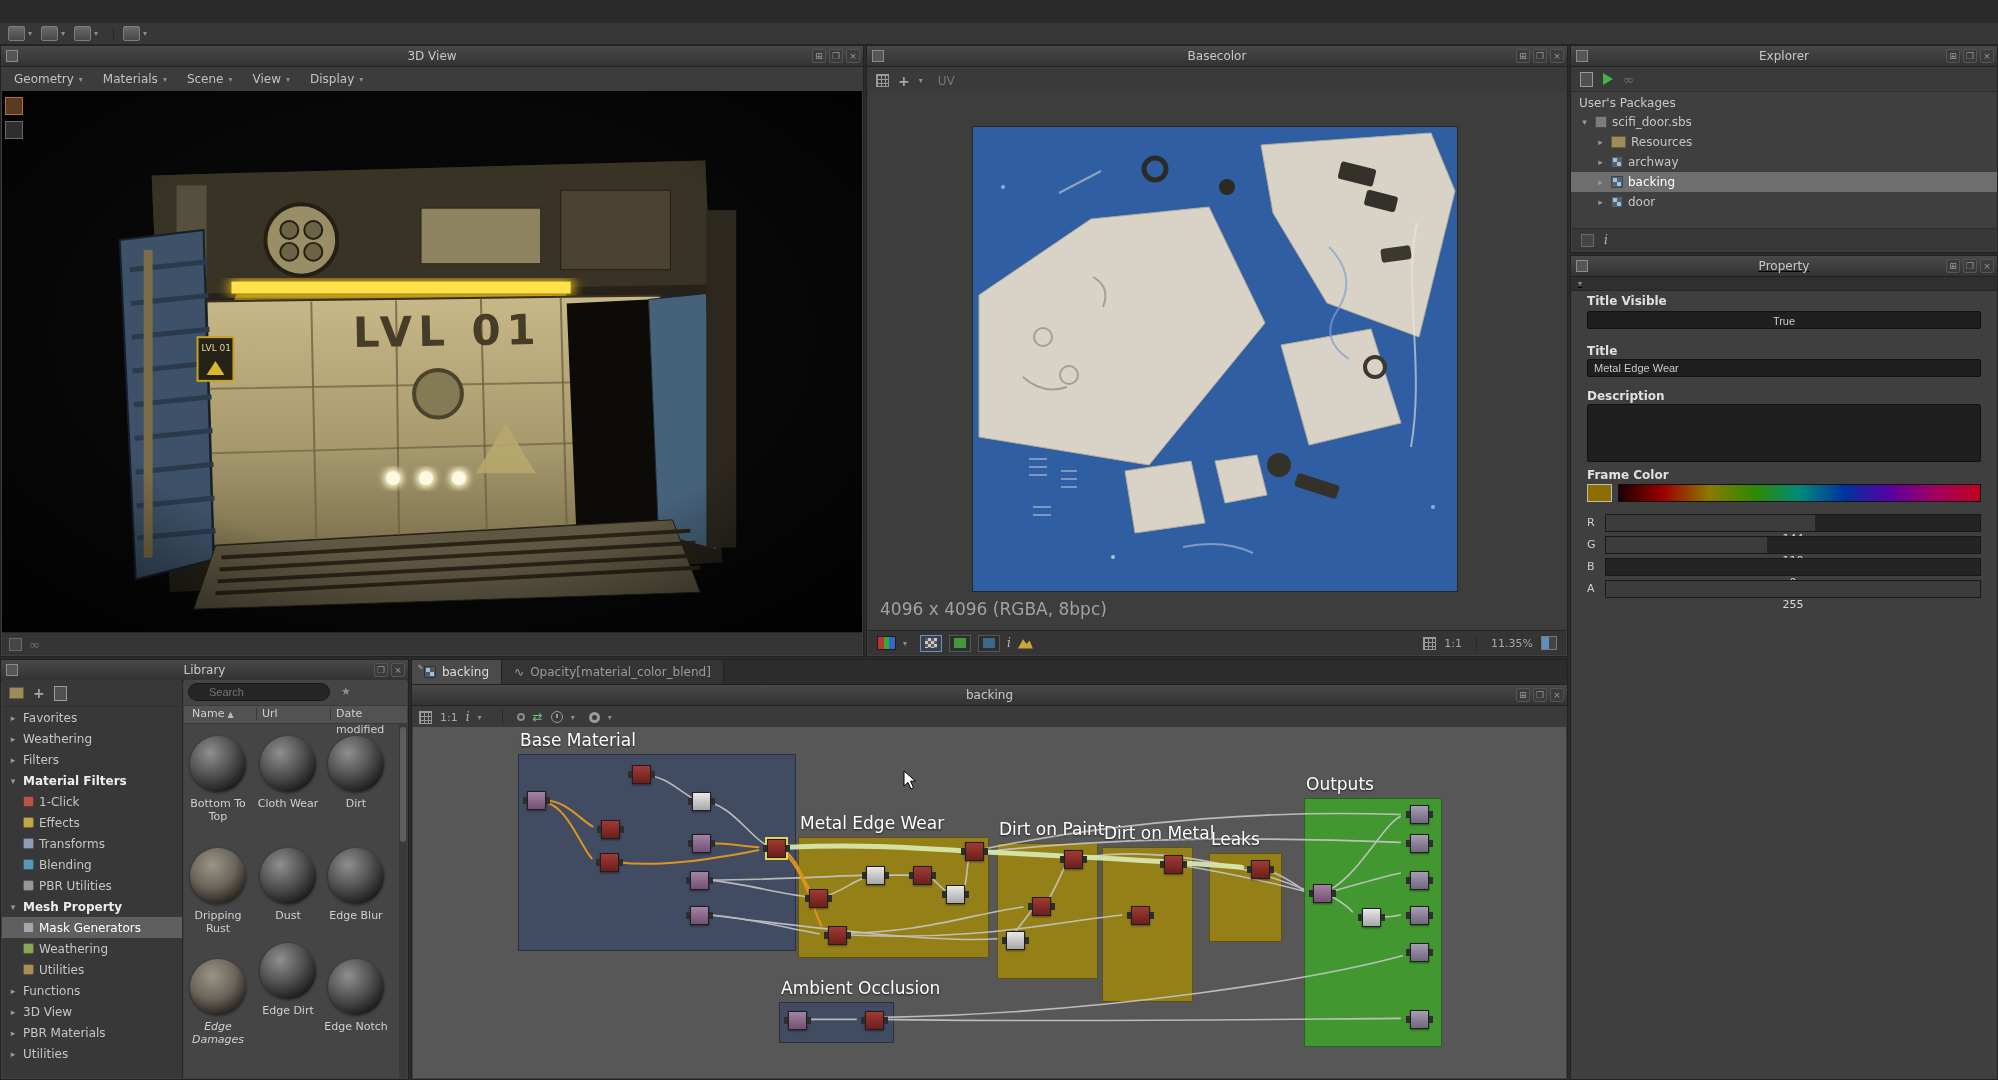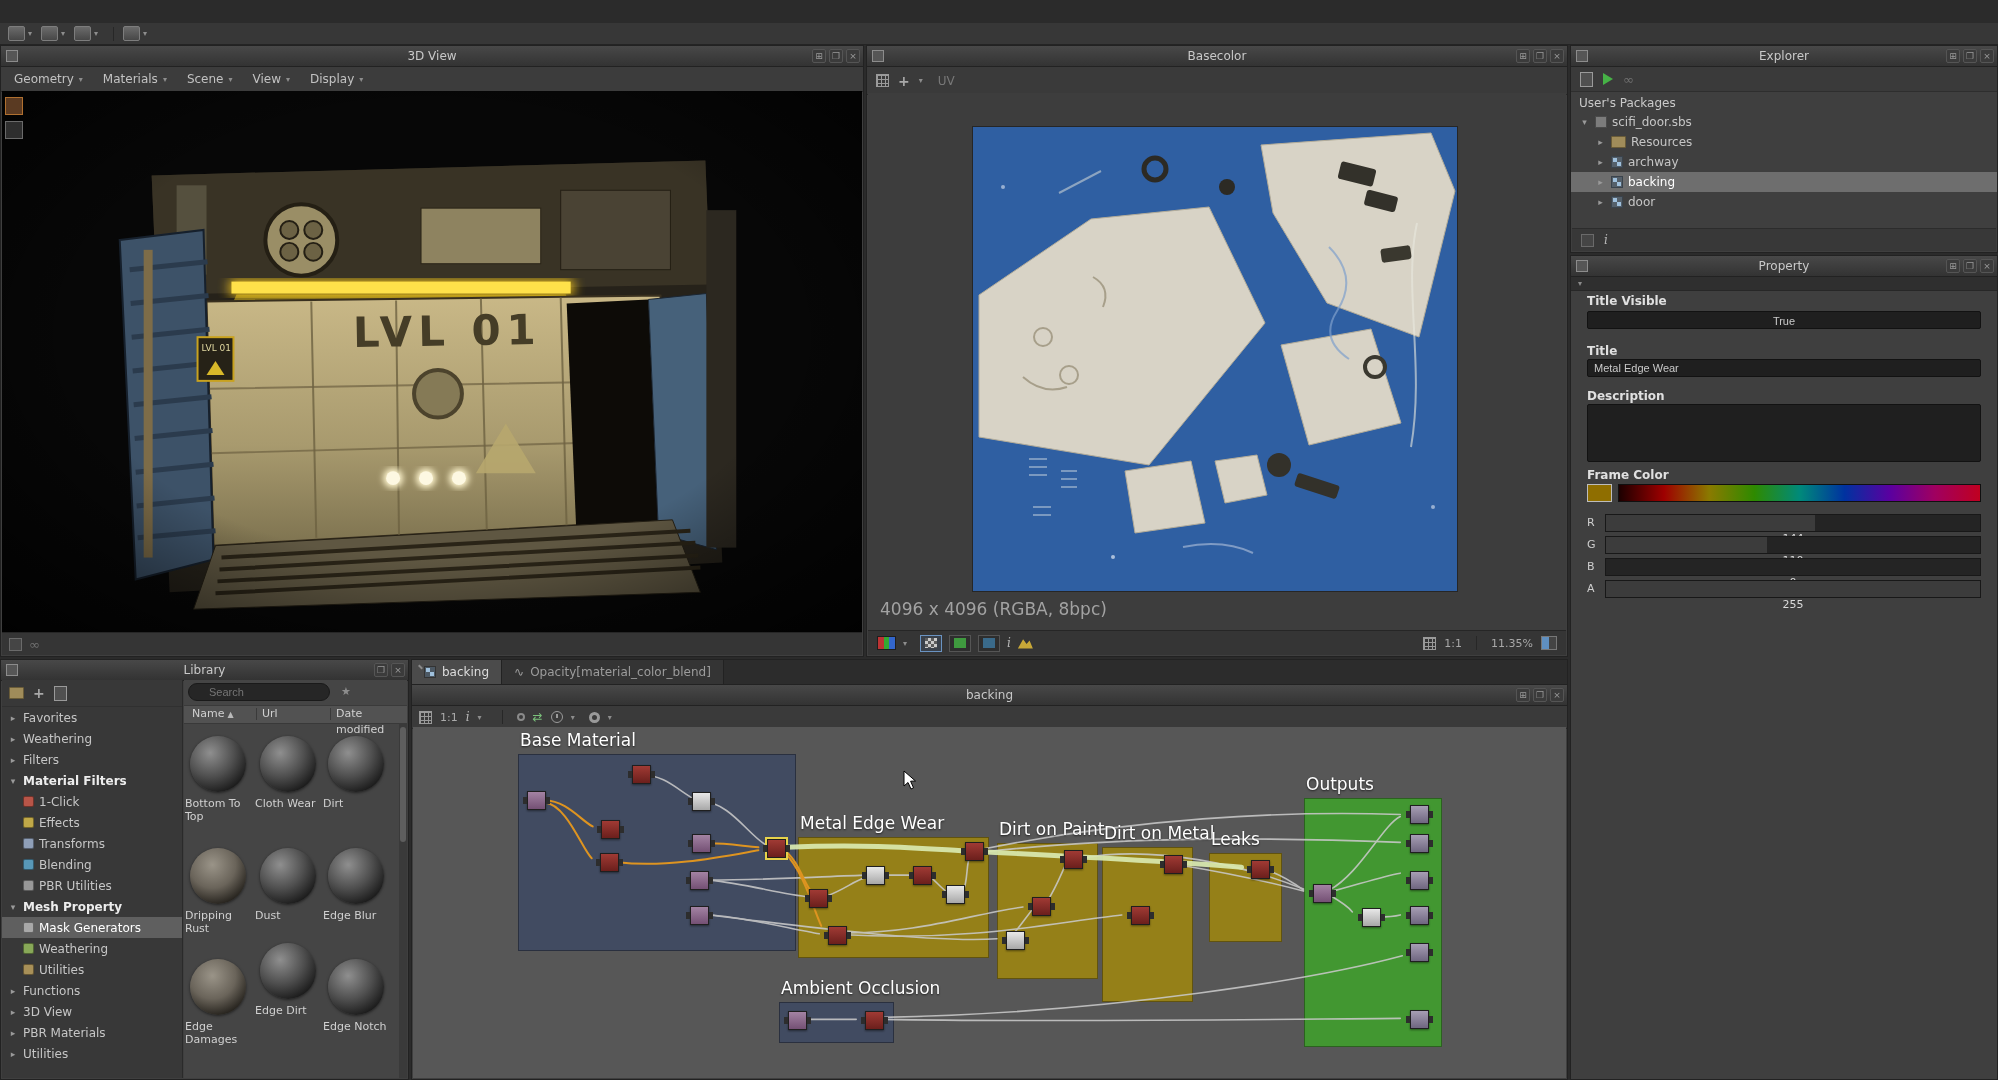--- a/index.html
+++ b/index.html
@@ -112,21 +112,21 @@
   .star{position:absolute;left:157px;top:5px;color:#8d8d8d;font-size:11px;}
   .cols{position:absolute;left:0;top:25px;right:0;height:17px;background:#525252;border-top:1px solid #3a3a3a;
     border-bottom:1px solid #393939;font-size:11px;color:#d0d0d0;}
   .cols .c{position:absolute;top:0;line-height:16px;}
   .csep{position:absolute;top:2px;width:1px;height:12px;background:#3a3a3a;}
   .sortar{font-size:8px;color:#b9b9b9;margin-left:3px;}
   .lib-item{position:absolute;width:66px;display:flex;flex-direction:column;align-items:center;gap:5px;}
   .thumb{width:56px;height:56px;border-radius:50%;
     background:radial-gradient(circle at 36% 30%,#8f8f8f,#4f4f4f 45%,#1b1b1b 78%);box-shadow:0 1px 3px rgba(0,0,0,.55);}
   .thumb.rust{background:radial-gradient(circle at 40% 30%,#9a9488,#6a645a 45%,#221f1a 80%);}
-  .tlabel{width:66px;font-size:11px;color:#d0d0d0;line-height:1.2;}
+  .tlabel{width:66px;text-align:center;font-size:11px;color:#d0d0d0;line-height:1.2;}
   .lib-scroll{position:absolute;right:0;top:43px;width:8px;bottom:0;background:#3a3a3a;}
   .lib-thumbtrack{position:absolute;left:1px;right:1px;top:4px;height:115px;background:#5e5e5e;border-radius:3px;}
   
   .gtabs{height:24px;background:#2c2c2c;display:flex;align-items:stretch;border-bottom:1px solid #222;}
   .gtab{display:flex;align-items:center;gap:6px;padding:0 12px;font-size:12px;color:#9c9c9c;background:#343434;border-right:1px solid #222;}
   .gtab.active{background:#4b4b4b;color:#ddd;}
   .gt-ico{width:12px;height:12px;position:relative;background:#4c5863;border:1px solid #333;box-sizing:border-box;}
   .gt-ico::before{content:"";position:absolute;left:1px;top:1px;width:4px;height:4px;background:#9fc0dc;}
   .gt-ico::after{content:"";position:absolute;right:1px;bottom:1px;width:4px;height:4px;background:#9fc0dc;}
   .fn-ico{color:#9a9a9a;font-size:12px;}
@@ -401,21 +401,21 @@
       <span class="ar">▸</span>
       <span class="gico"></span>
       <span>door</span>
     </div>
     <div class="ex-bottombar">
       <span class="mini"></span>
       <span class="info-i">i</span>
     </div>
   </div>
 
-  <div class="panel" style="left:1570px;top:255px;width:428px;height:825px;">
+  <div class="panel" style="left:1570px;top:255px;width:428px;height:825px;text-decoration:underline;">
     <div class="phead">
       <span class="licon"></span>
       <div class="ptitle">Property</div>
       <div class="wbtns">
         <span class="wb">⊞</span>
         <span class="wb">❐</span>
         <span class="wb">×</span>
       </div>
     </div>
     <div class="prop-collapse">▾</div>
@@ -572,21 +572,21 @@
           <span class="tlabel">Dripping Rust</span>
         </div>
       <div class="lib-item" style="left:71px;top:168px;">
           <span class="thumb"></span>
           <span class="tlabel">Dust</span>
         </div>
       <div class="lib-item" style="left:139px;top:168px;">
           <span class="thumb"></span>
           <span class="tlabel">Edge Blur</span>
         </div>
-      <div class="lib-item" style="left:1px;top:279px;">
+      <div class="lib-item" style="left:1px;top:279px;font-style:italic;">
           <span class="thumb rust"></span>
           <span class="tlabel">Edge Damages</span>
         </div>
       <div class="lib-item" style="left:71px;top:263px;">
           <span class="thumb"></span>
           <span class="tlabel">Edge Dirt</span>
         </div>
       <div class="lib-item" style="left:139px;top:279px;">
           <span class="thumb"></span>
           <span class="tlabel">Edge Notch</span>

